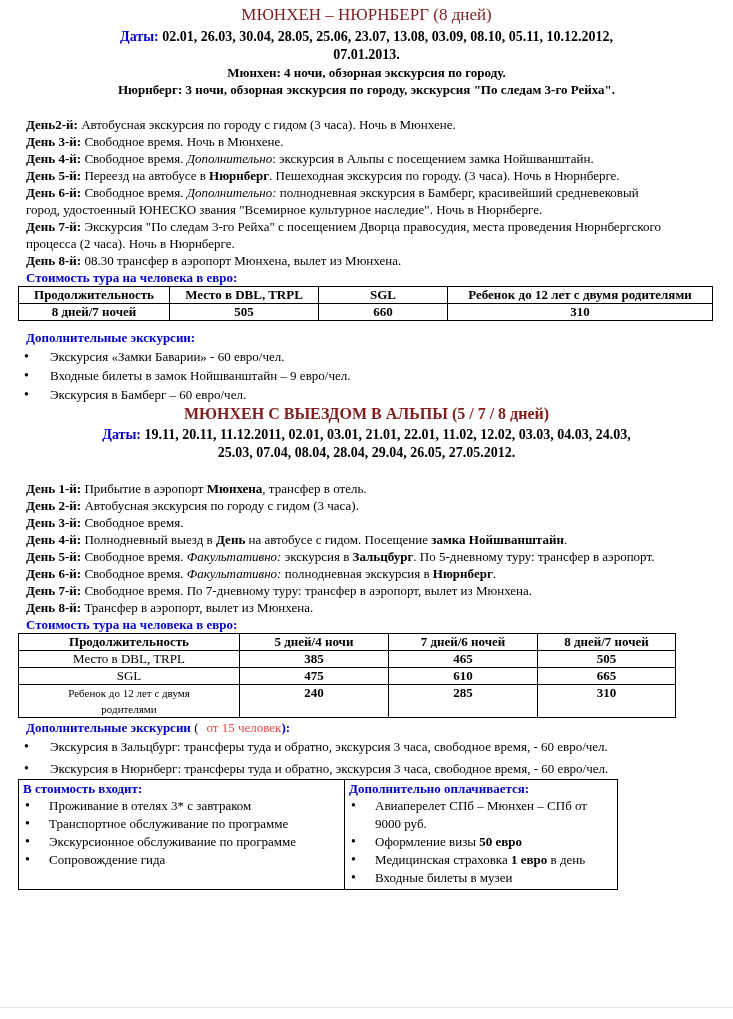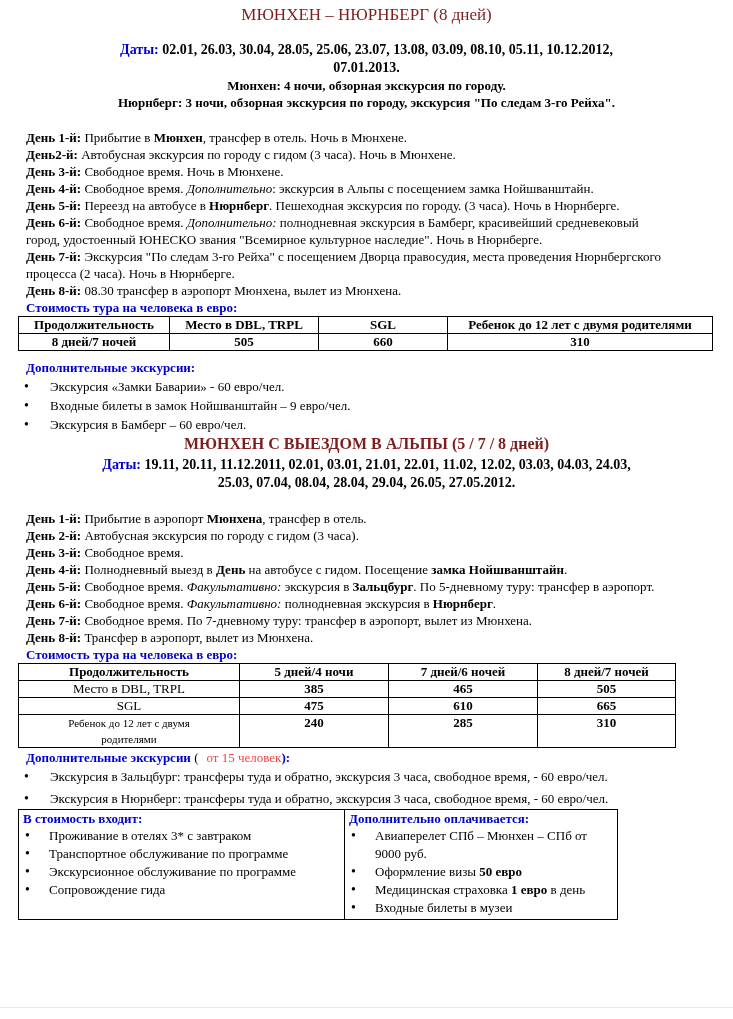--- a/index.html
+++ b/index.html
@@ -28,29 +28,28 @@
   table.inc ul.bul { padding-left:26px; line-height:18px; }
   table.inc ul.bul li::before { left:-24px; }
 </style>
 </head>
 <body>
 
 <div class="page">
 
   <div style="padding-top:5px;">
     <div class="title">МЮНХЕН – НЮРНБЕРГ (8 дней)</div>
-    <div class="dates" style="margin-top:16px;">
+    <div class="dates" style="margin-top:3px;">
       <span class="lbl">Даты:</span><span> 02.01, 26.03, 30.04, 28.05, 25.06, 23.07, 13.08, 03.09, 08.10, 05.11, 10.12.2012,</span><br>
       <span>07.01.2013.</span>
     </div>
     <div class="note">Мюнхен: 4 ночи, обзорная экскурсия по городу.</div>
     <div class="note">Нюрнберг: 3 ночи, обзорная экскурсия по городу, экскурсия "По следам 3-го Рейха".</div>
 
     <div class="days" style="margin-top:18px;" id="t1days">
-        <div class="d"><b class="k">День 1-й:</b><span> Прибытие в </span><b>Мюнхен</b><span>, трансфер в отель. Ночь в Мюнхене.</span></div>
         <div class="d"><b class="k">День2-й:</b><span> Автобусная экскурсия по городу с гидом (3 часа). Ночь в Мюнхене.</span></div>
         <div class="d"><b class="k">День 3-й:</b><span> Свободное время. Ночь в Мюнхене.</span></div>
         <div class="d"><b class="k">День 4-й:</b><span> Свободное время. </span><i>Дополнительно</i><span>: экскурсия в Альпы с посещением замка Нойшванштайн.</span></div>
         <div class="d"><b class="k">День 5-й:</b><span> Переезд на автобусе в </span><b>Нюрнберг</b><span>. Пешеходная экскурсия по городу. (3 часа). Ночь в Нюрнберге.</span></div>
         <div class="d"><b class="k">День 6-й:</b><span> Свободное время. </span><i>Дополнительно:</i><span>  полнодневная экскурсия в Бамберг, красивейший средневековый город, удостоенный ЮНЕСКО звания "Всемирное культурное наследие". Ночь в Нюрнберге.</span></div>
         <div class="d"><b class="k">День 7-й:</b><span> Экскурсия "По следам 3-го Рейха" с посещением Дворца правосудия, места проведения Нюрнбергского процесса (2 часа). Ночь в Нюрнберге.</span></div>
         <div class="d"><b class="k">День 8-й:</b><span> 08.30 трансфер в аэропорт Мюнхена, вылет из Мюнхена.</span></div>
       </div>
 
     <div class="sec-h" style="margin-top:1px;">Стоимость тура на человека в евро:</div>

